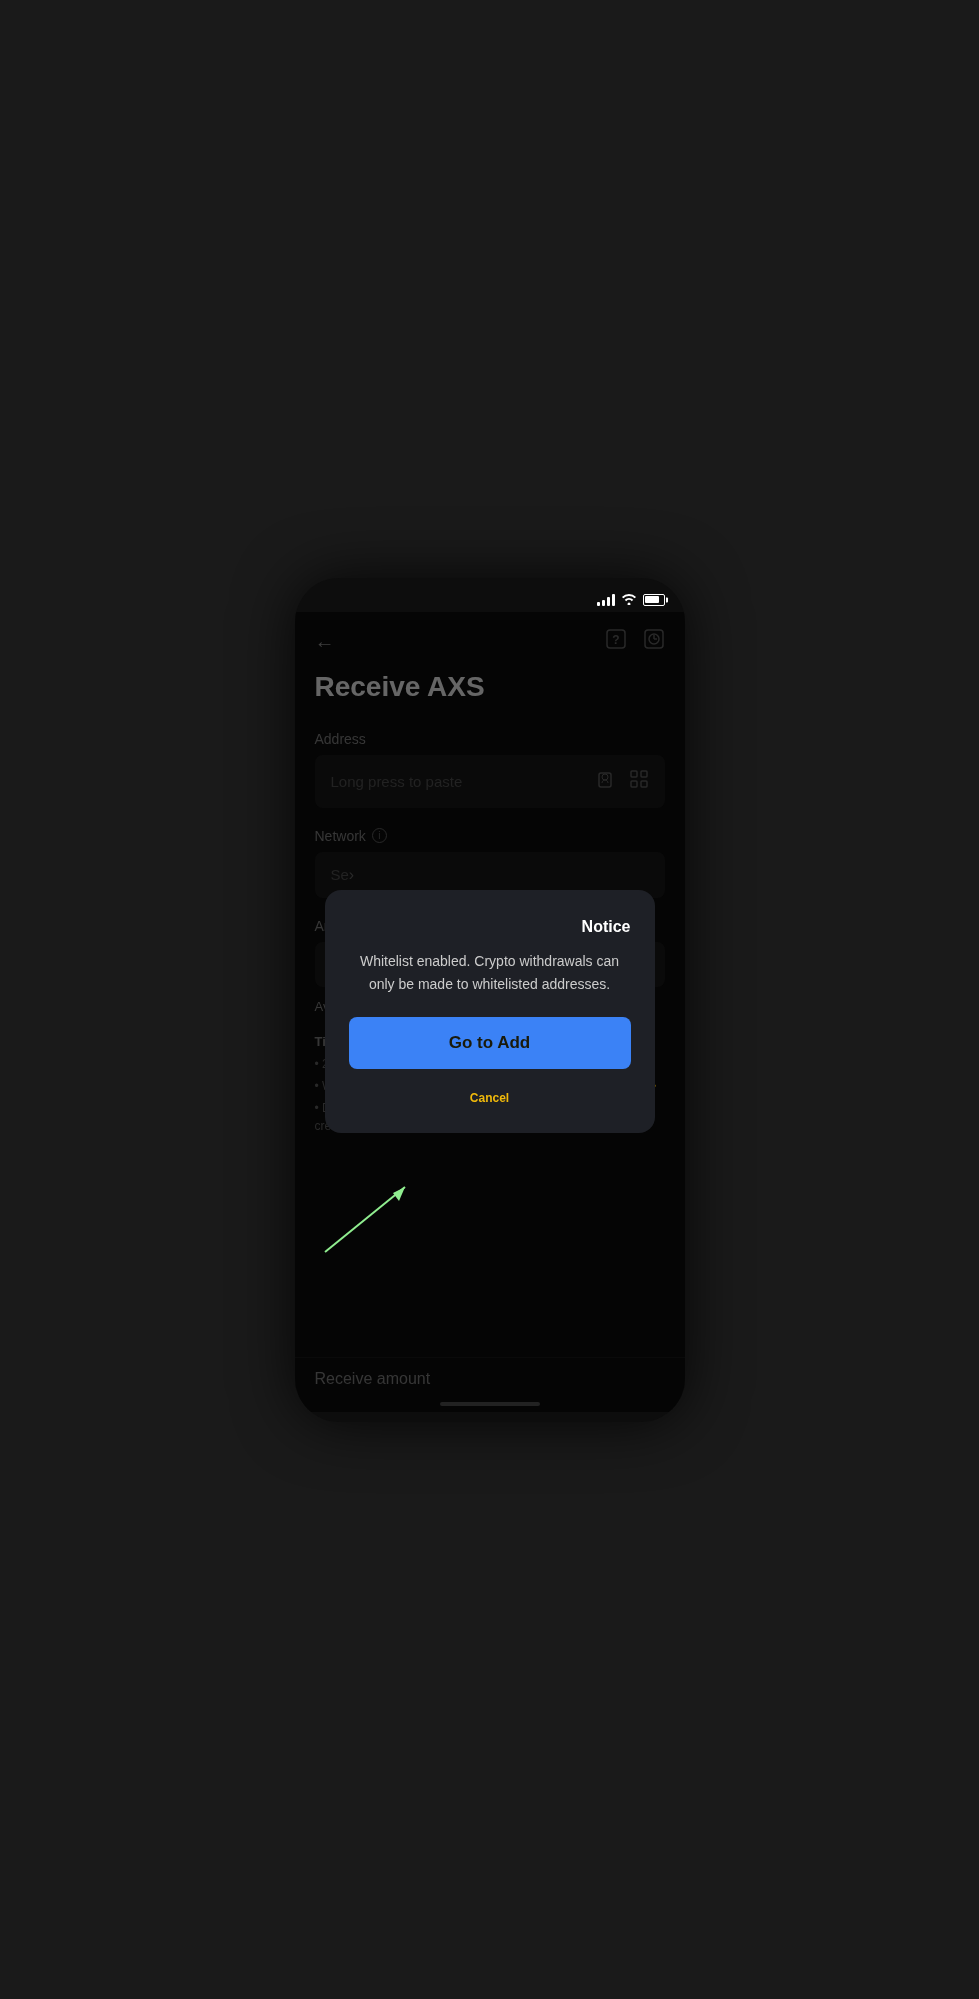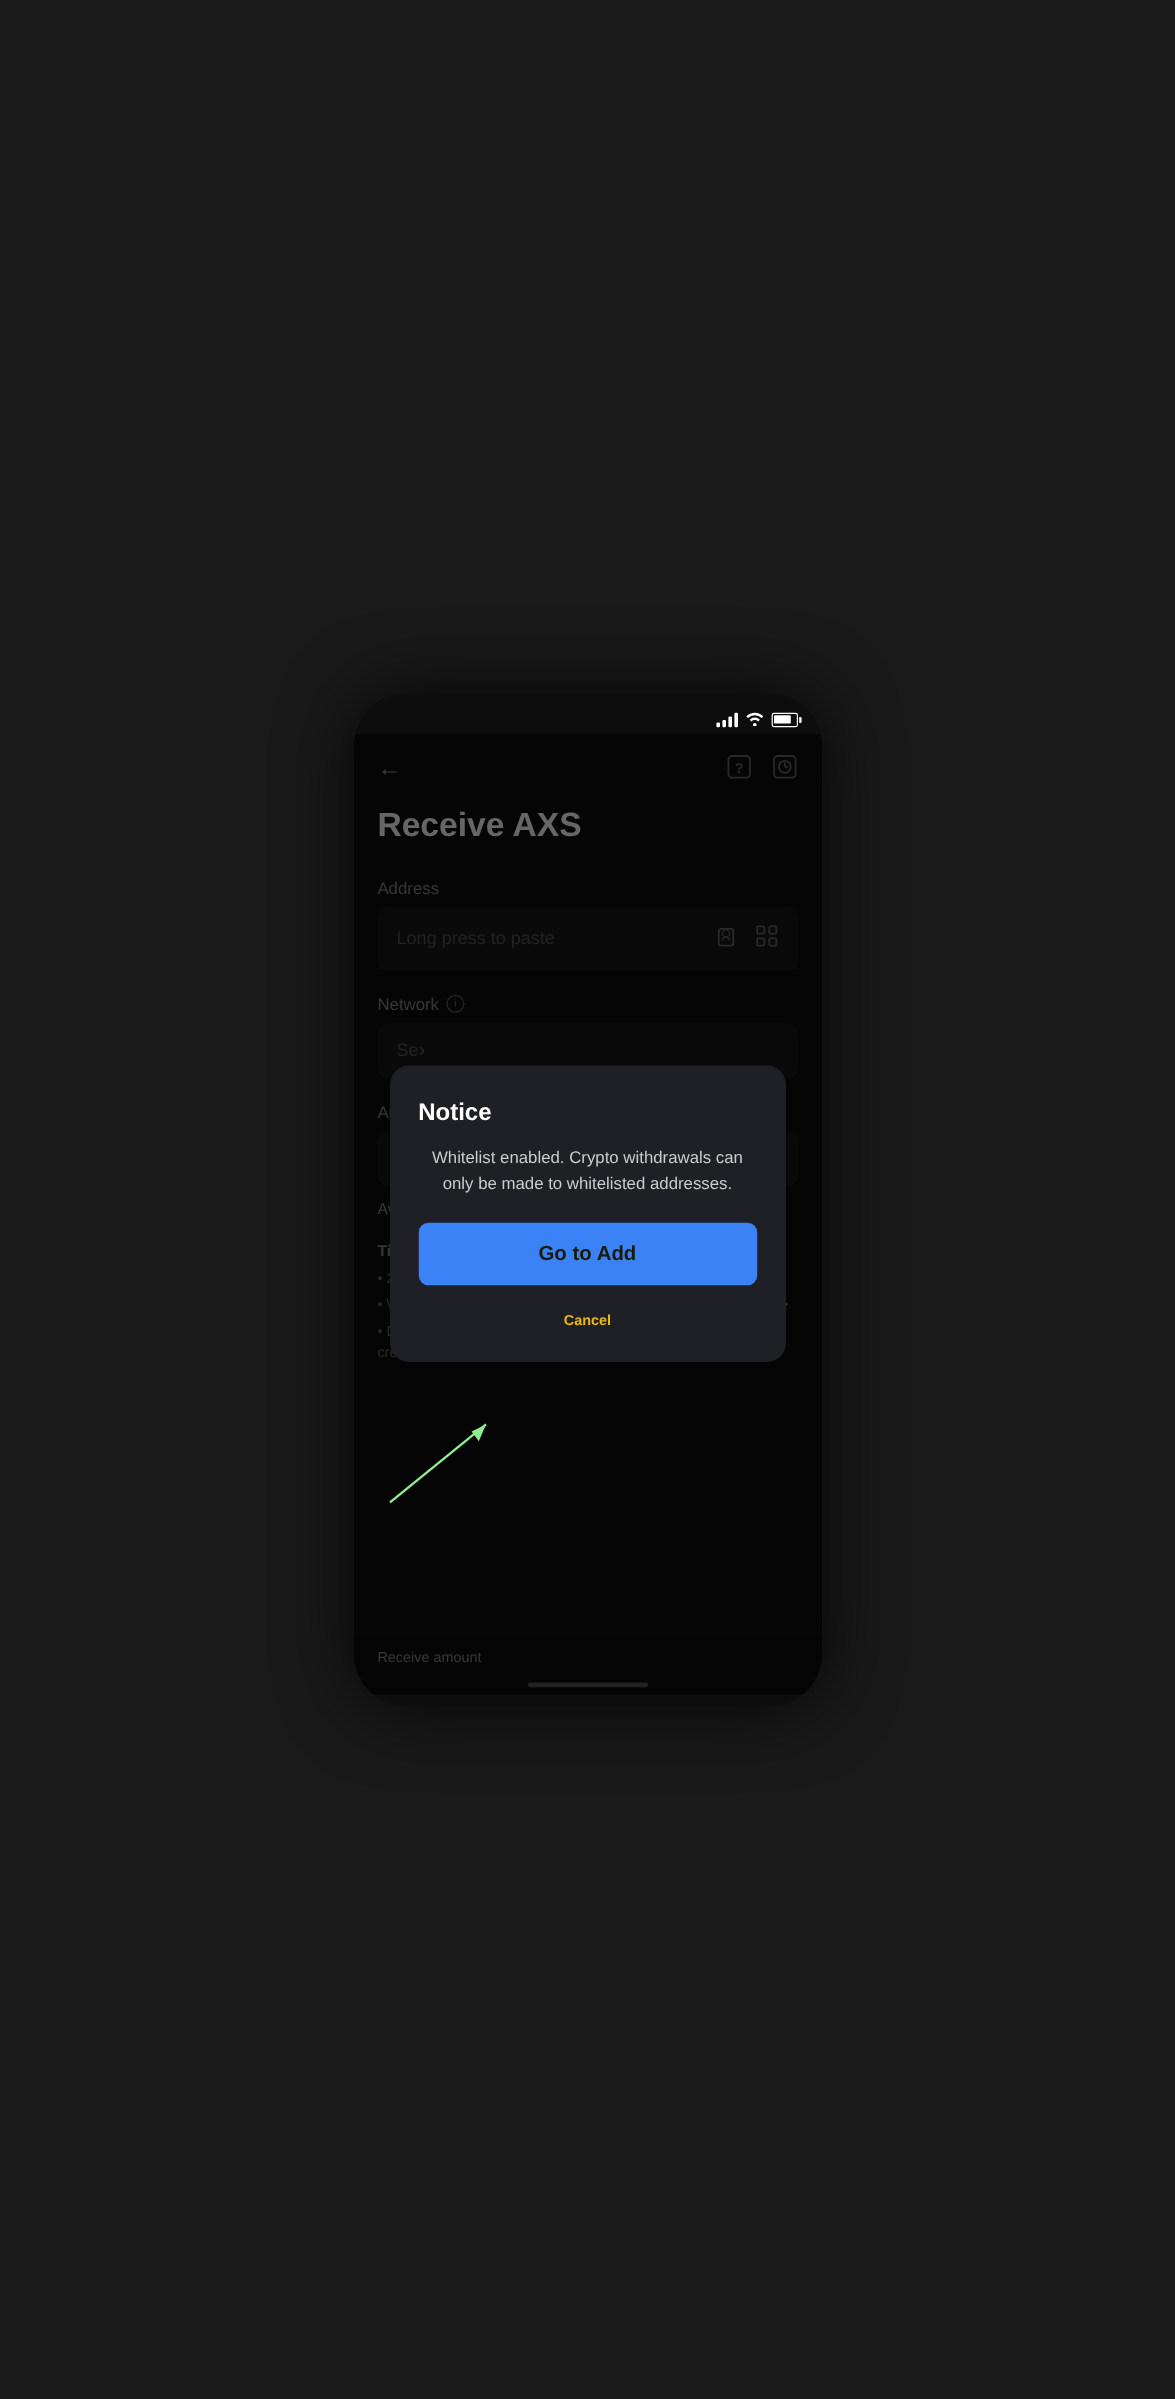--- a/index.html
+++ b/index.html
@@ -248,21 +248,21 @@
       bottom: 0;
       left: 0;
       right: 0;
       background: #0d0d0d;
       border-top: 1px solid #1a1a1a;
       padding: 12px 20px 20px;
     }
 
     .receive-label {
       color: #888;
-      font-size: 12px;
+      font-size: 16px;
       margin-bottom: 4px;
     }
 
     .receive-row {
       display: flex;
       align-items: center;
       justify-content: space-between;
     }
 
     .receive-amount-main {
@@ -327,23 +327,23 @@
     .modal-box {
       background: #1e2026;
       border-radius: 16px;
       padding: 28px 24px 20px;
       width: 330px;
       position: relative;
     }
 
     .modal-title {
       color: #fff;
-      font-size: 20px;
+      font-size: 16px;
       font-weight: 700;
-      text-align: left;
+      text-align: right;
       margin-bottom: 14px;
     }
 
     .modal-body {
       color: #ccc;
       font-size: 14px;
       line-height: 1.6;
       text-align: center;
       margin-bottom: 22px;
     }

